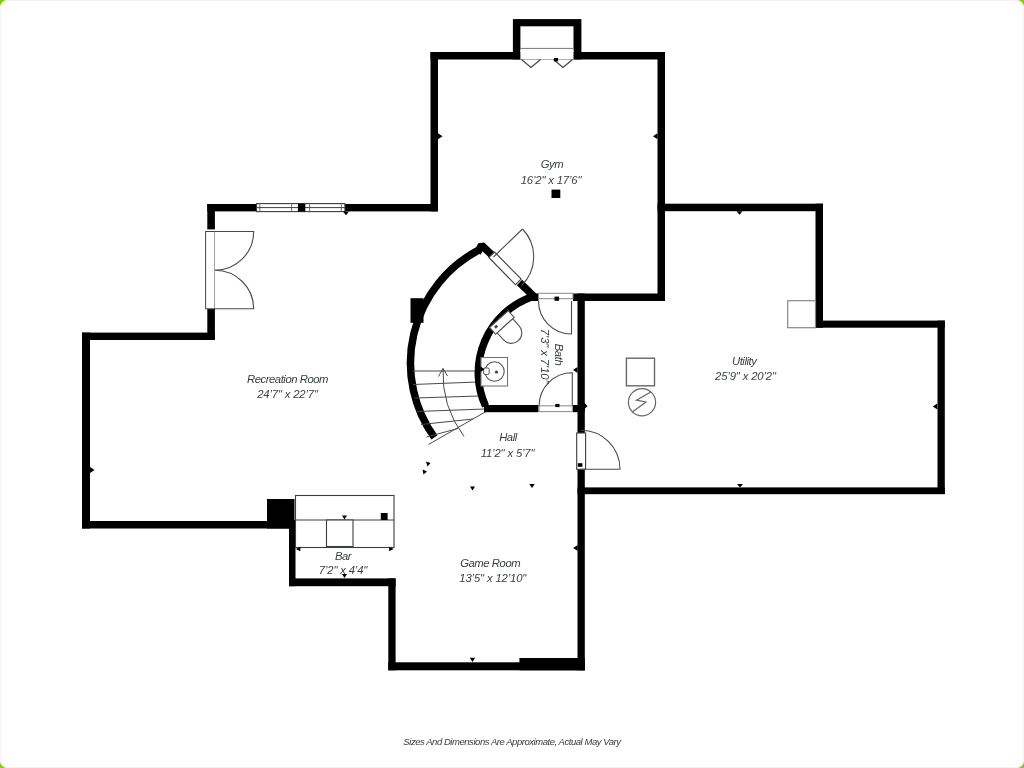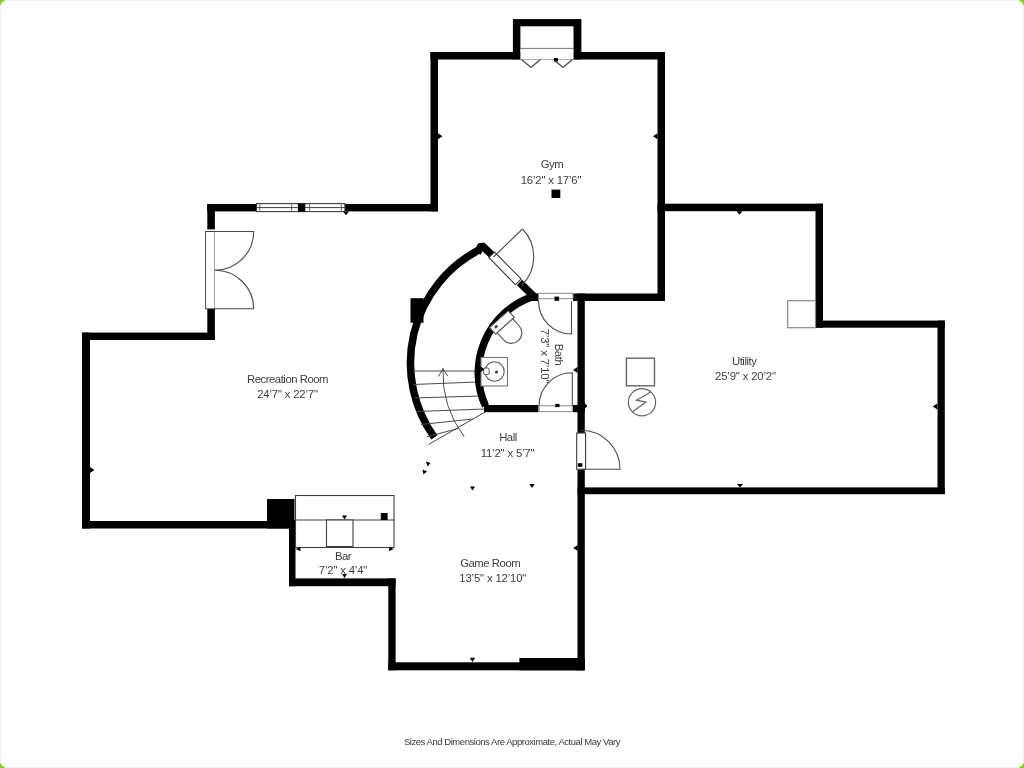--- a/index.html
+++ b/index.html
@@ -1,17 +1,17 @@
 <!DOCTYPE html>
 <html><head>
 <meta charset="utf-8">
 <style>
   html,body{margin:0;padding:0;background:#ffffff;}
   #page{width:1024px;height:768px;position:relative;background:#84cc16;
-        font-family:"Liberation Sans", sans-serif;}
+        font-family:"Liberation Sans", sans-serif;font-style:italic;}
   svg{position:absolute;top:0;left:0;}
   .nm{font-family:"Liberation Sans", sans-serif;fill:#3a3e43;font-size:11.3px;letter-spacing:-0.45px;}
   .dm{font-family:"Liberation Sans", sans-serif;fill:#3a3e43;font-size:11.3px;letter-spacing:-0.15px;}
 </style>
 </head>
 <body>
 <div id="page">
 <svg width="1024" height="768" viewBox="0 0 1024 768">
 
   <rect x="0.5" y="0.5" width="1023" height="767" fill="#ffffff" stroke="#f3f3f3" stroke-width="1.2" rx="7"></rect>

